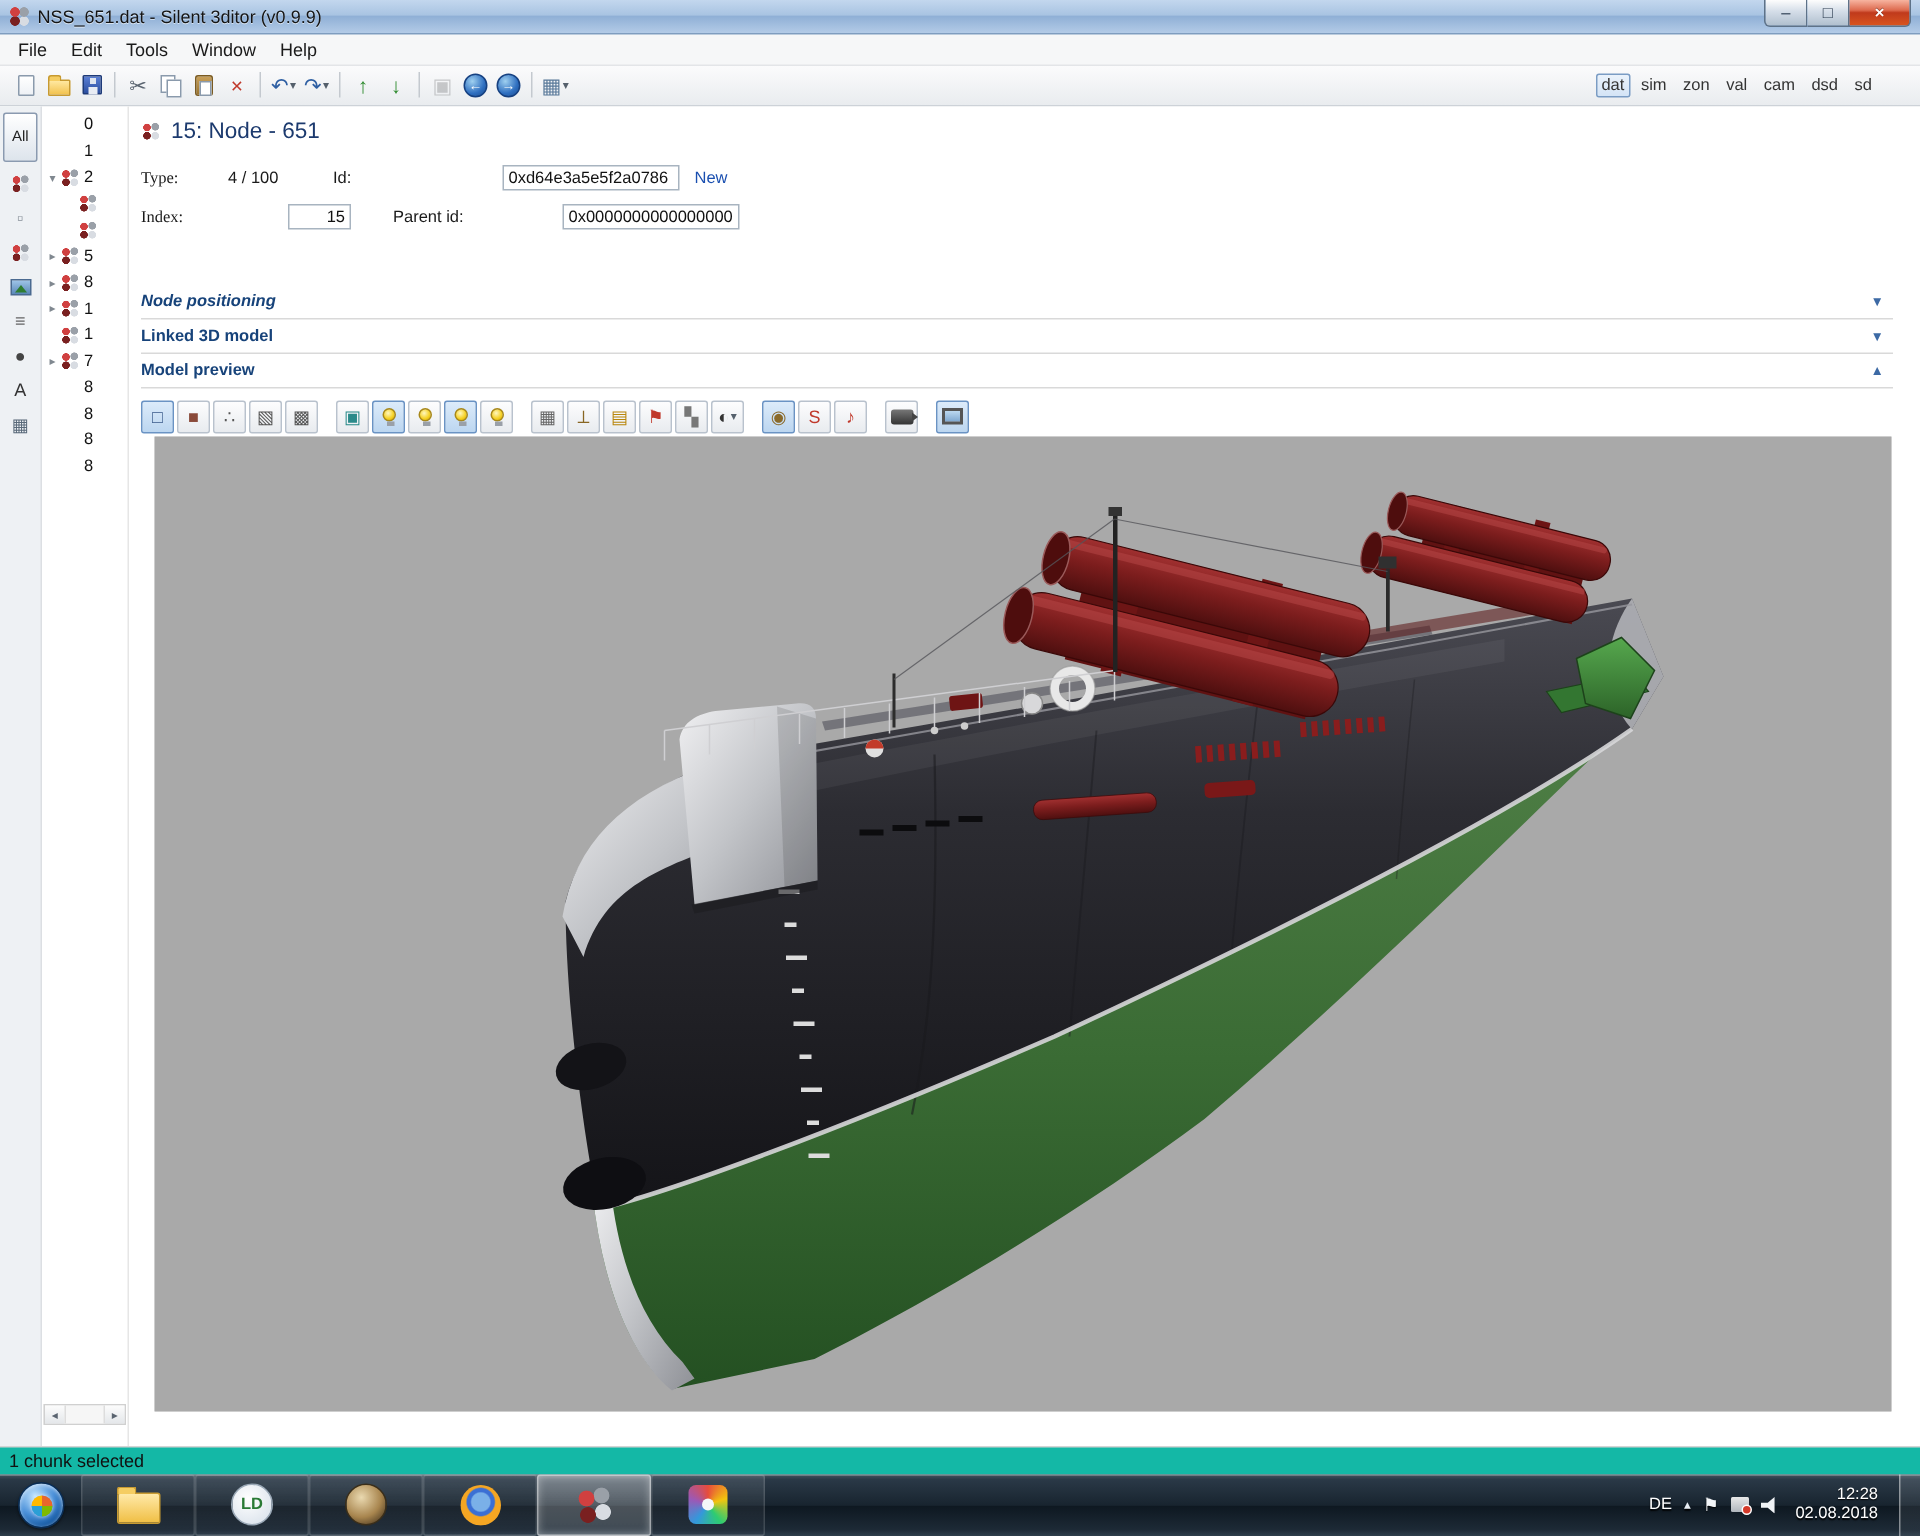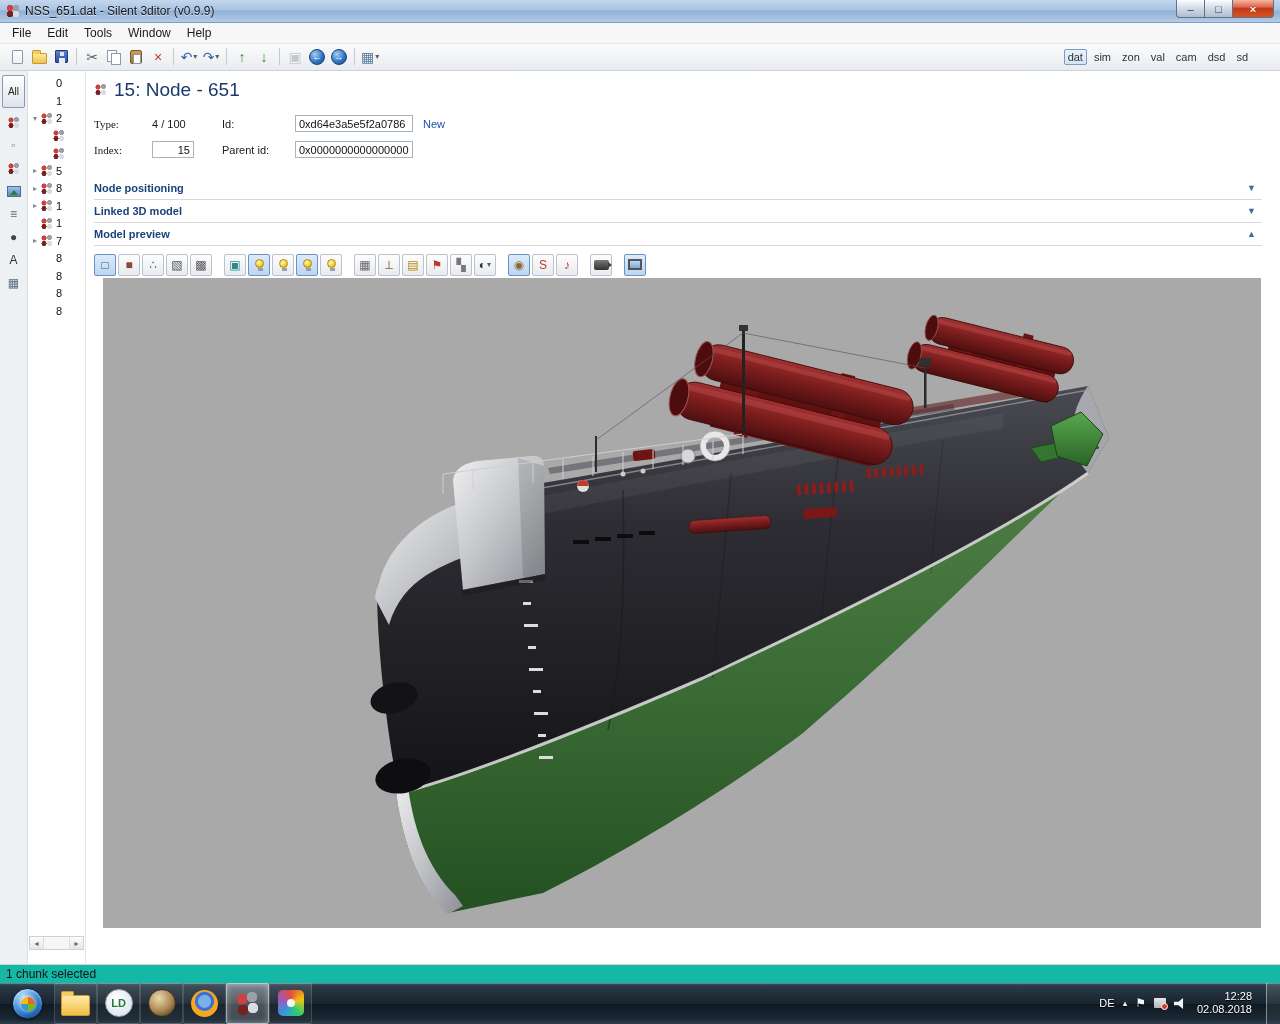--- a/index.html
+++ b/index.html
@@ -82,32 +82,32 @@
   .tw{display:inline-block;}
   .exp{width:10px;font-size:8px;color:#808890;text-align:center;}
   .spacer{width:13px;height:13px;}
   .tlabel{margin-left:3px;}
   .hscroll{position:absolute;left:1px;bottom:14px;width:55px;height:14px;display:flex;border:1px solid #d0d0d0;background:#f2f2f2;box-sizing:border-box;}
   .hs-btn{width:13px;font-size:8px;color:#5a6470;display:flex;align-items:center;justify-content:center;background:linear-gradient(#fcfcfc,#e4e7ea);border:none;padding:0;}
   .hs-track{flex:1;background:#f6f6f6;border-left:1px solid #ddd;border-right:1px solid #ddd;}
 
   
   .main-panel{flex:1;padding:0 18px 0 8px;box-sizing:border-box;}
-  .node-header{margin-top:8px;display:flex;align-items:center;gap:7px;color:#1c3a6e;font-size:19px;}
+  .node-header{margin-top:8px;display:flex;align-items:center;gap:7px;color:#1c3a6e;font-size:15px;}
   .form{margin-top:10px;font-size:11px;color:#1a1a1a;}
   .frow{display:flex;align-items:center;height:26px;}
   .flabel{width:58px;font-family:Liberation Serif, serif;}
   .fv1{width:70px;}
   .flabel2{width:73px;}
-  .finput{height:17px;border:1px solid #a8b4c0;font-size:11px;font-family:inherit;padding:0 3px;box-sizing:border-box;color:#111;}
+  .finput{height:17px;border:1px solid #a8b4c0;font-size:11px;font-family:inherit;padding:0 3px;box-sizing:border-box;color:#111;margin-left:40px;}
   .w-id{width:118px;}
   .w-idx{width:42px;text-align:right;margin-right:28px;}
   .new-link{margin-left:10px;color:#1a4fb0;font-size:11px;background:none;border:none;font-family:inherit;padding:0;}
   .section-header{height:22px;display:flex;align-items:center;justify-content:space-between;border-bottom:1px solid #d9d9d9;}
-  .section-header.first{margin-top:14px;}
+  .section-header.first{margin-top:32px;font-style:italic;}
   .sec-title{font-size:11px;font-weight:bold;color:#17437a;}
   .sec-chevron{font-size:9px;color:#3d6aa5;padding-right:6px;}
 
   .preview-toolbar{margin-top:8px;display:flex;align-items:center;gap:2px;}
   .pv-btn{width:22px;height:22px;border:1px solid #b9c2cd;border-radius:2px;background:linear-gradient(#fdfdfe,#e8ebef);
     display:flex;align-items:center;justify-content:center;padding:0;font-family:inherit;}
   .pv-btn.active{background:linear-gradient(#dcebfa,#bcd6f0);border-color:#6a93c4;}
   .pvg{font-size:12px;line-height:1;}
   .pv-gap{width:8px;display:inline-block;}
 
@@ -121,21 +121,21 @@
   .taskbar{height:41px;background:linear-gradient(180deg,#44535f 0%,#2a3947 8%,#18242f 50%,#0e1821 52%,#1d2a36 90%,#2e3e4c 100%);
     display:flex;align-items:center;box-shadow:inset 0 1px 0 rgba(255,255,255,.25);}
   .start-wrap{width:54px;display:flex;justify-content:center;}
   .start-orb{width:31px;height:31px;border-radius:50%;border:1px solid #0a2c52;position:relative;padding:0;
     background:radial-gradient(circle at 35% 28%,#bfe3ff,#4a90d9 45%,#1b5fa8 72%,#0d3d73);
     box-shadow:inset 0 1px 3px rgba(255,255,255,.7),0 1px 2px rgba(0,0,0,.5);}
   .start-orb::after{content:"";position:absolute;left:8px;top:8px;width:14px;height:14px;border-radius:50%;
     background:conic-gradient(#e8662c 0 90deg,#7fba00 90deg 180deg,#2a9fd6 180deg 270deg,#ffb900 270deg 360deg);
     box-shadow:0 0 3px rgba(255,255,255,.8);}
   #taskbar-apps{display:flex;height:41px;}
-  .task-btn{width:43px;height:41px;border:1px solid rgba(255,255,255,.14);border-radius:2px;margin:0;
+  .task-btn{width:76px;height:41px;border:1px solid rgba(255,255,255,.14);border-radius:2px;margin:0;
     background:linear-gradient(rgba(255,255,255,.10),rgba(255,255,255,.02));display:flex;align-items:center;justify-content:center;padding:0;}
   .task-btn.active{background:linear-gradient(rgba(255,255,255,.38),rgba(255,255,255,.14));border-color:rgba(255,255,255,.5);
     box-shadow:inset 0 0 6px rgba(255,255,255,.35);}
   .ticon{display:inline-block;}
   .t-folder{width:27px;height:19px;background:linear-gradient(#ffe9a8,#f0bf45);border:1px solid #c89b32;border-radius:2px;position:relative;margin-top:4px;}
   .t-folder::before{content:"";position:absolute;top:-5px;left:-1px;width:11px;height:4px;background:#f5cd62;border:1px solid #c89b32;border-bottom:none;border-radius:2px 2px 0 0;}
   .t-ld{width:26px;height:26px;border-radius:50%;background:radial-gradient(circle at 40% 35%,#ffffff,#dfe6ee 75%,#b8c4d0);
     color:#2a7a35;font-weight:bold;font-size:11px;display:flex;align-items:center;justify-content:center;border:1px solid #9aa8b6;}
   .t-globe{width:26px;height:26px;border-radius:50%;border:1px solid #3a2e1a;
     background:radial-gradient(circle at 38% 32%,#ead9b0,#a8854e 55%,#584428 85%,#32261280);}

